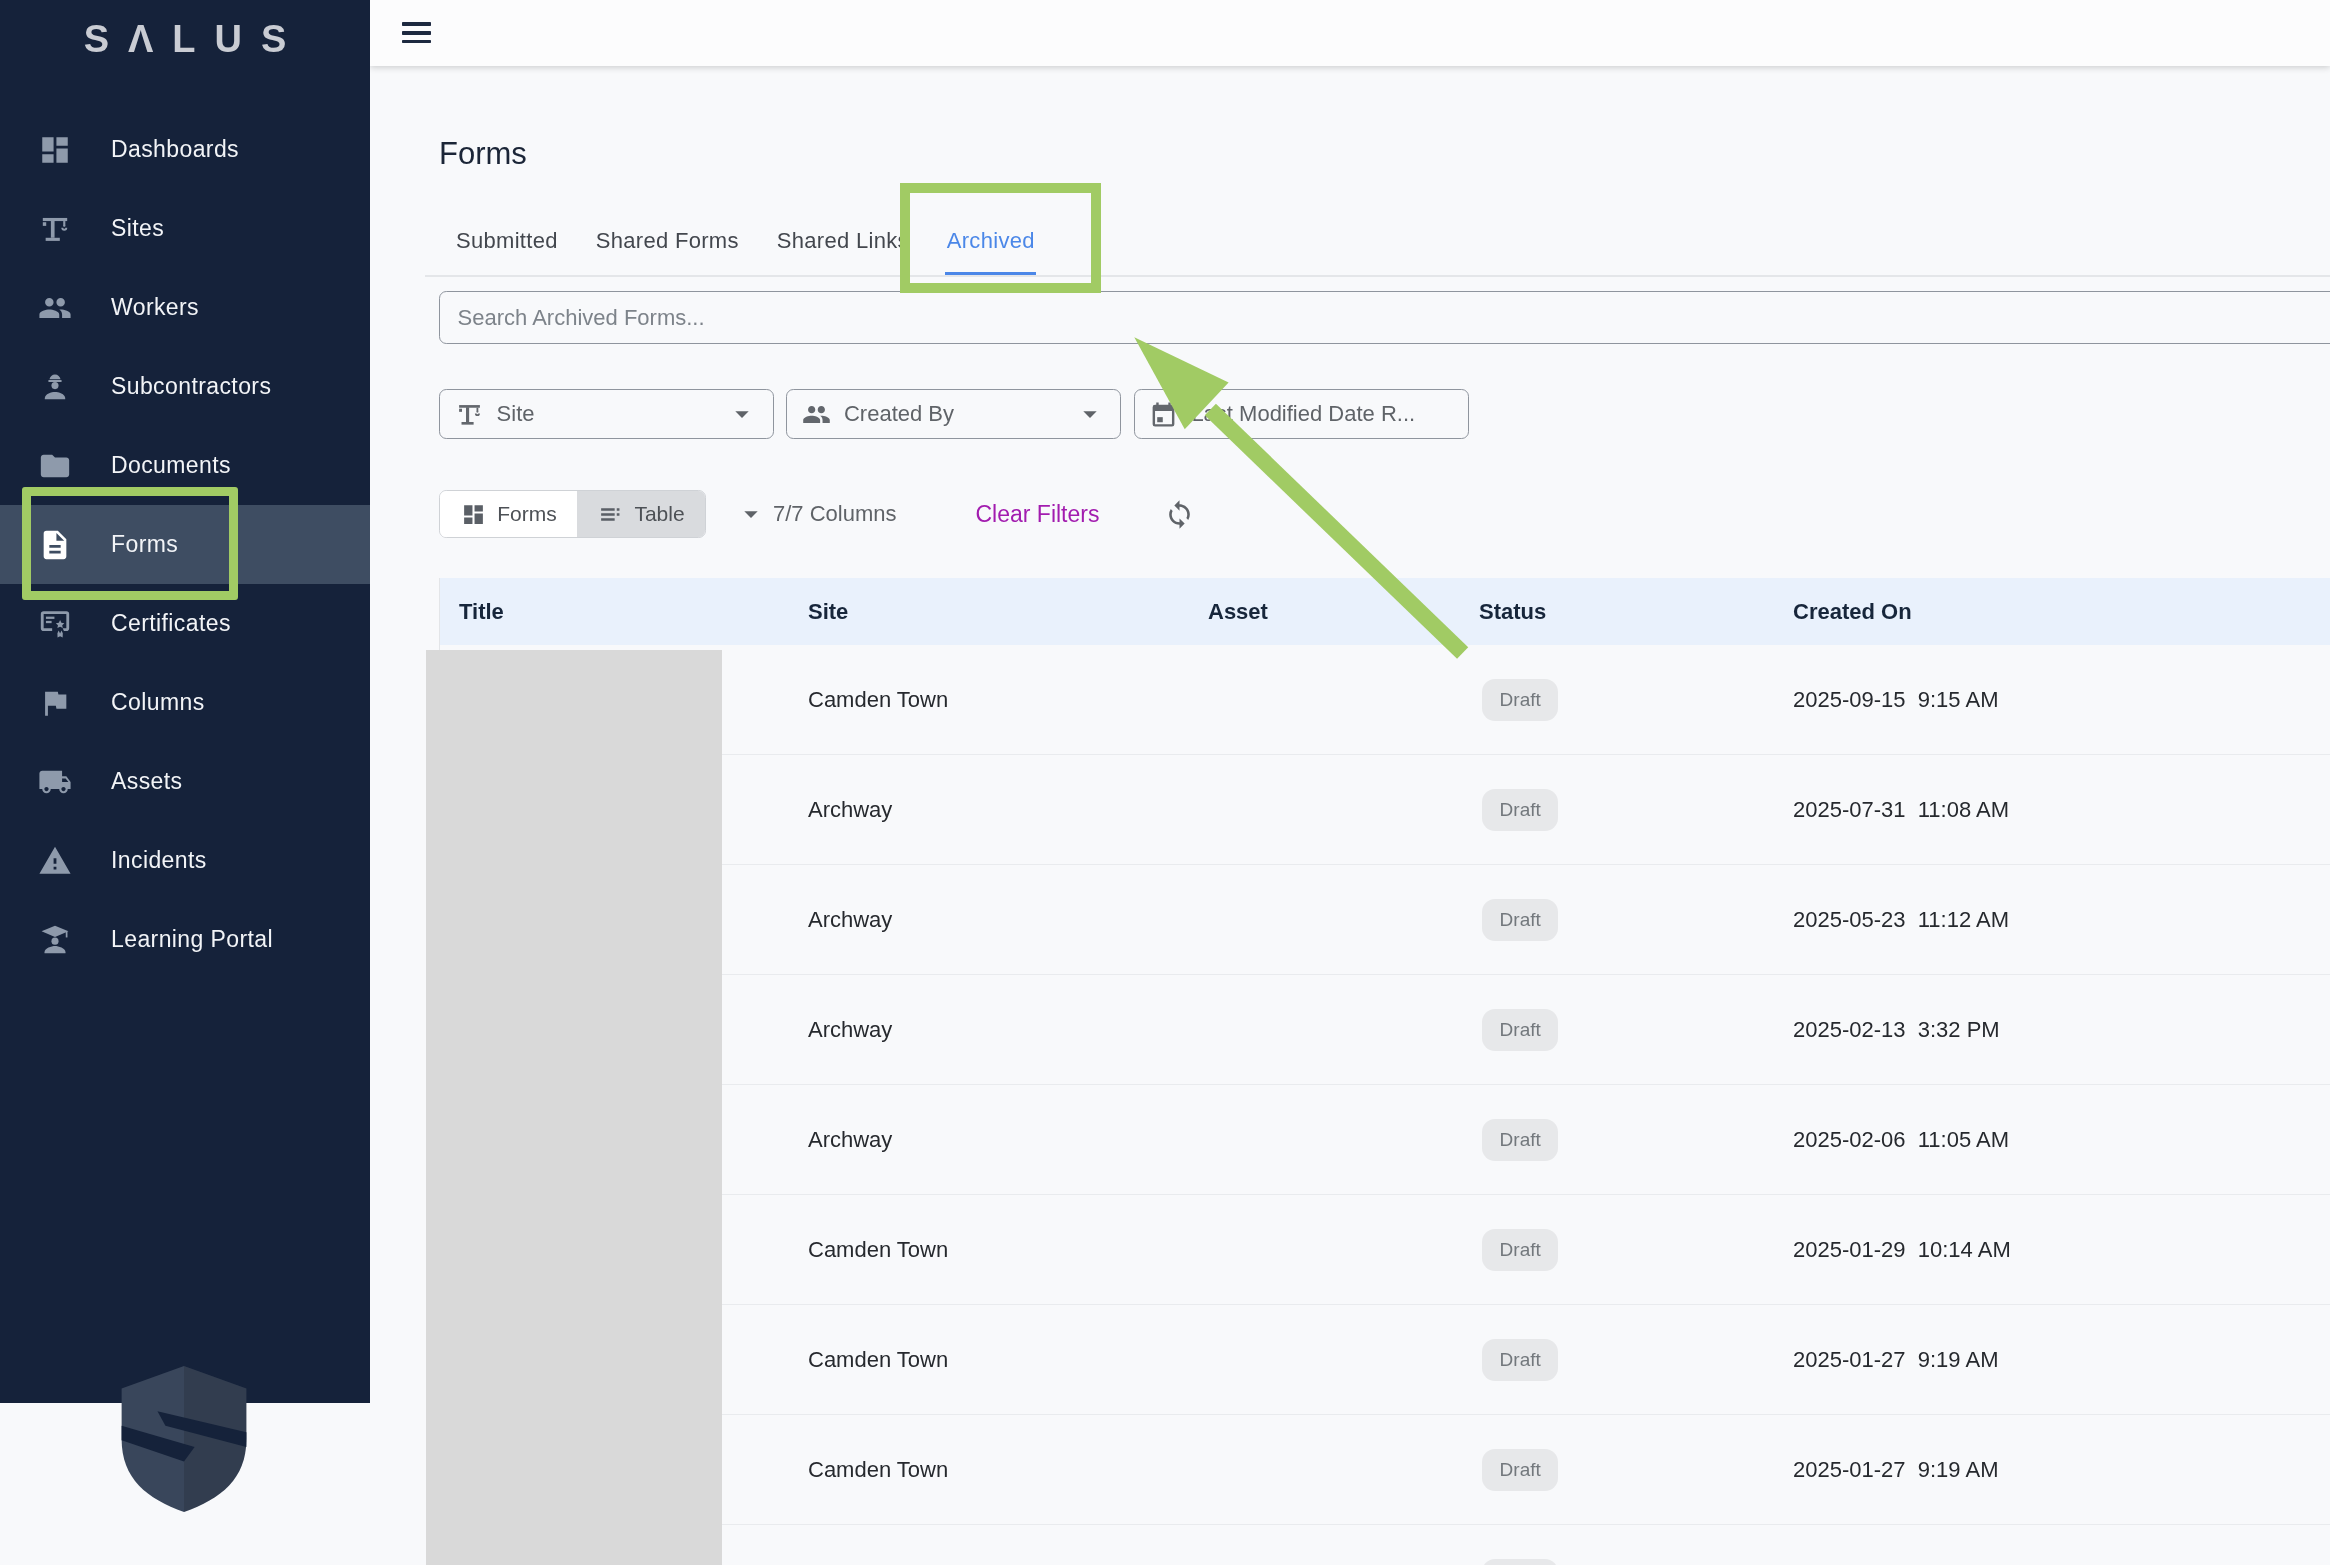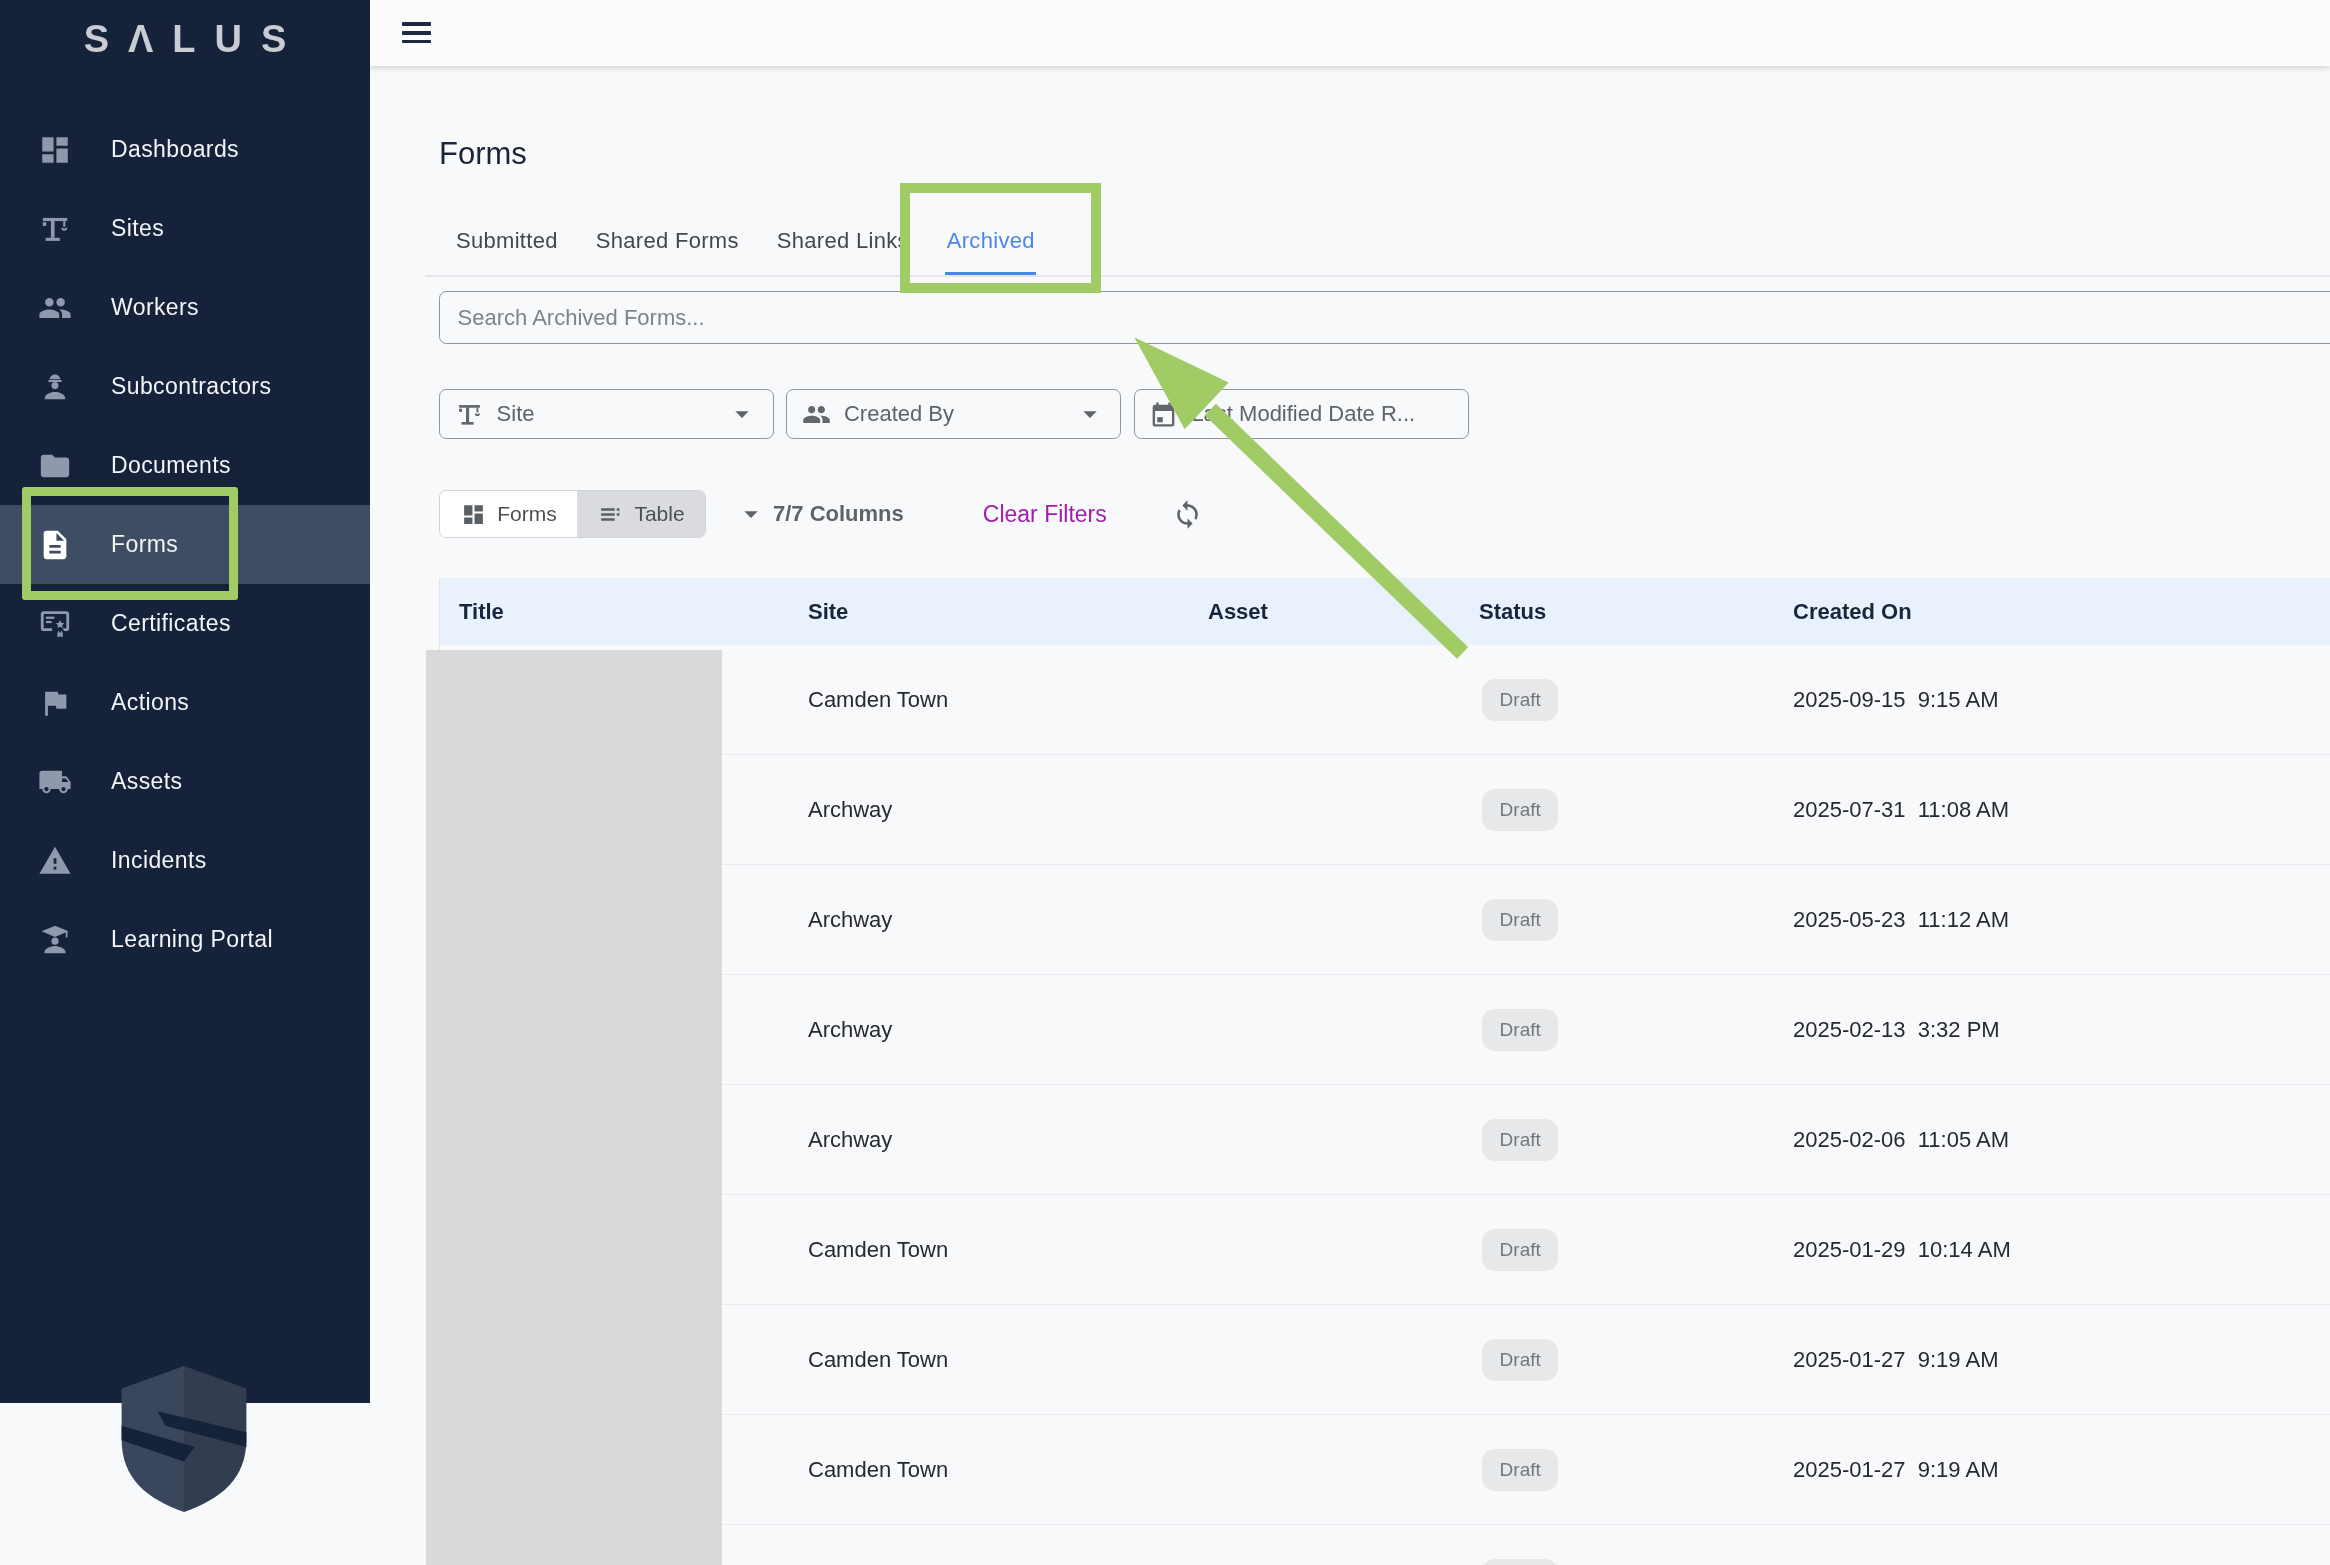--- a/index.html
+++ b/index.html
@@ -58,21 +58,21 @@
                     font-size:17px; color:#5f6368; }
   .filter.has-legend .legend { display:block; }
 
   .toolbar { position:absolute; left:69px; top:424px; height:48px; display:flex; align-items:center; }
   .segmented { display:flex; height:48px; border:1.1px solid #cfd2d6; border-radius:7.3px; overflow:hidden; }
   .seg { display:flex; align-items:center; gap:11.7px; padding:0 20.5px; font-size:21px; color:#4d5156;
          background:#fff; cursor:pointer; border:none; font-family:inherit; }
   .seg .seg-icon { font-size:25px; color:#5a5f66; display:flex; }
   .seg.selected { background:#d9dbde; }
   .caret-btn { margin-left:29px; font-size:32px; color:#5f6368; display:flex; cursor:pointer; }
-  .columns-label { margin-left:5.9px; font-size:22px; color:#5f6368; font-weight:700; cursor:pointer; }
+  .columns-label { margin-left:5.9px; font-size:22px; color:#5f6368; font-weight:400; cursor:pointer; }
   .clear-filters { margin-left:73px; font-size:23px; color:#a21caf; font-weight:500; cursor:pointer;
                    background:none; border:none; font-family:inherit; }
   .sync { margin-left:59px; font-size:31px; color:#5f6368; display:flex; cursor:pointer; }
 
   .table { position:absolute; left:69px; top:512px; width:1896px; border-left:0.7px solid #e3e5e8; }
   .thead { position:relative; height:67px; background:#e9f1fc; }
   .th { position:absolute; top:50%; transform:translateY(-50%); font-size:22px; font-weight:700; color:#17263b; }
   .c-title { left:19px; } .c-site { left:368px; } .c-asset { left:768px; } .c-status { left:1039px; } .c-created { left:1353px; }
   .trow { position:relative; height:110px; border-bottom:1.5px solid #e9ebee; cursor:pointer; }
   .td { position:absolute; top:50%; transform:translateY(-50%); font-size:22px; color:#26292e; white-space:pre; }
@@ -172,21 +172,21 @@
           </span>
           <span class="label">Certificates</span>
         </div>
 
         <div class="nav-item">
           <span class="icon">
             <svg viewBox="0 0 24 24" fill="currentColor">
               <path d="M14.4 6L14 4H5v17h2v-7h5.6l.4 2h7V6z"></path>
             </svg>
           </span>
-          <span class="label">Actions</span>
+          <span class="label">Columns</span>
         </div>
 
 
         <div class="nav-item">
           <span class="icon">
             <svg viewBox="0 0 24 24" fill="currentColor">
               <path d="M20 8h-3V4H3c-1.1 0-2 .9-2 2v11h2c0 1.66 1.34 3 3 3s3-1.34 3-3h6c0 1.66 1.34 3 3 3s3-1.34 3-3h2v-5l-3-4zM6 18.5c-.83 0-1.5-.67-1.5-1.5s.67-1.5 1.5-1.5 1.5.67 1.5 1.5-.67 1.5-1.5 1.5zm13.5-9l1.96 2.5H17V9.5h2.5zm-1.5 9c-.83 0-1.5-.67-1.5-1.5s.67-1.5 1.5-1.5 1.5.67 1.5 1.5-.67 1.5-1.5 1.5z"></path>
             </svg>
           </span>
           <span class="label">Assets</span>

